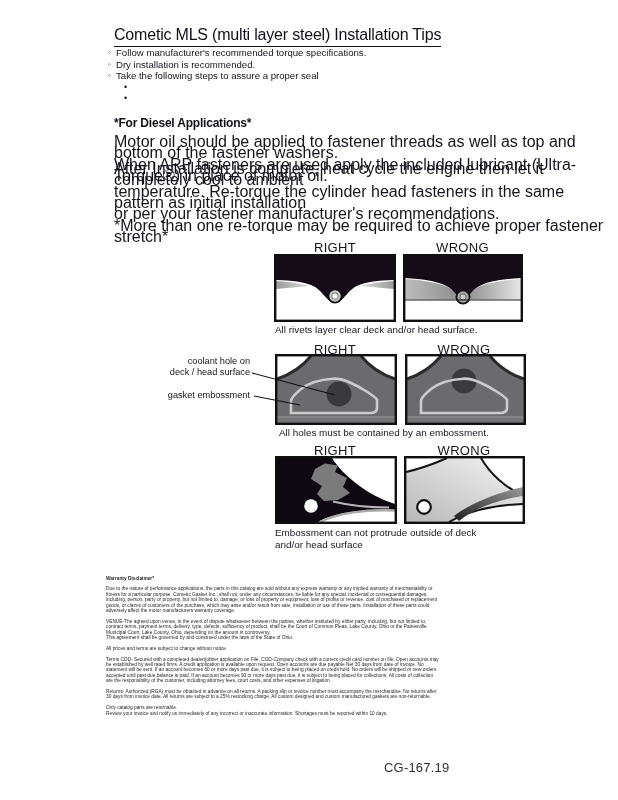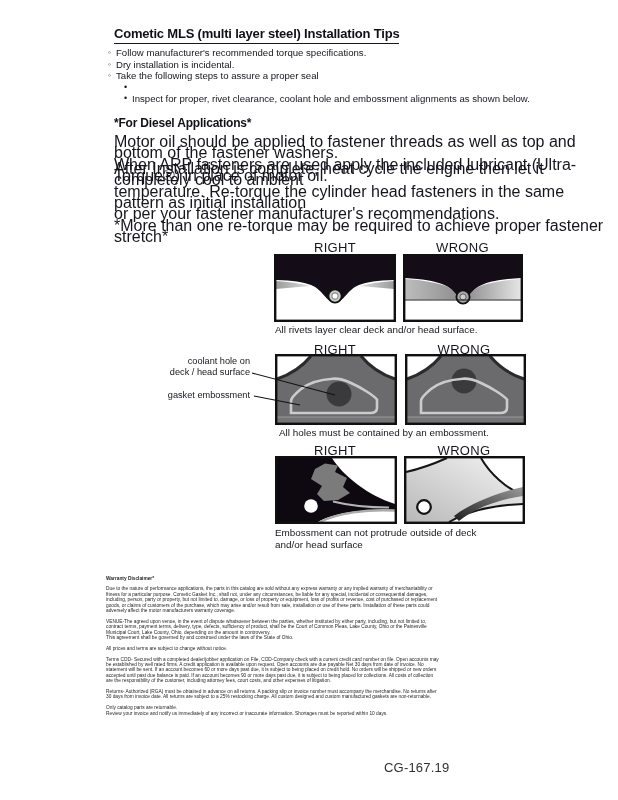--- a/index.html
+++ b/index.html
@@ -4,21 +4,21 @@
 <style>
   html,body{margin:0;padding:0;}
   body{
     width:618px;height:800px;position:relative;background:#ffffff;
     font-family:"Liberation Sans", sans-serif;color:#1b1b1b;overflow:hidden;
   }
   .abs{position:absolute;}
 
   
   .page-title{
-    left:114px;top:26px;font-size:13px;font-weight:bold;letter-spacing:-0.2px;
+    left:114px;top:26px;font-size:16px;font-weight:normal;letter-spacing:-0.2px;
     color:#101018;border-bottom:1.8px solid #15151d;padding-bottom:2px;
   }
 
   
   .bullets{left:108px;top:47px;width:470px;font-size:9.6px;line-height:11.6px;color:#15151d;}
   .bullet-row{display:flex;align-items:flex-start;}
   .bullet-marker{width:8px;flex:0 0 8px;font-size:8px;line-height:11.6px;}
   .sub{margin-left:16px;}
   .sub .bullet-marker{font-size:9px;}
 
@@ -50,32 +50,31 @@
 
 <div class="abs page-title">Cometic MLS (multi layer steel) Installation Tips</div>
 
 <div class="abs bullets">
   <div class="bullet-row">
     <span class="bullet-marker">◦</span>
     <span>Follow manufacturer's recommended torque specifications.</span>
   </div>
   <div class="bullet-row">
     <span class="bullet-marker">◦</span>
-    <span>Dry installation is incidental.</span>
+    <span>Dry installation is recommended.</span>
   </div>
   <div class="bullet-row">
     <span class="bullet-marker">◦</span>
     <span>Take the following steps to assure a proper seal</span>
   </div>
   <div class="bullet-row sub">
     <span class="bullet-marker">•</span>
   </div>
   <div class="bullet-row sub">
     <span class="bullet-marker">•</span>
-    <span>Inspect for proper, rivet clearance, coolant hole and embossment alignments as shown below.</span>
   </div>
 </div>
 
 <div class="abs diesel-heading">*For Diesel Applications*</div>
 <div class="abs para p1">Motor oil should be applied to fastener threads as well as top and bottom of the fastener washers.
 When ARP fasteners are used apply the included lubricant (Ultra-Torque®) in place of motor oil.</div>
 <div class="abs para p2">After Installation is complete, heat cycle the engine then let it completely cool to ambient
 temperature. Re-torque the cylinder head fasteners in the same pattern as initial installation
 or per your fastener manufacturer's recommendations.</div>
 <div class="abs para p3">*More than one re-torque may be required to achieve proper fastener stretch*</div>

